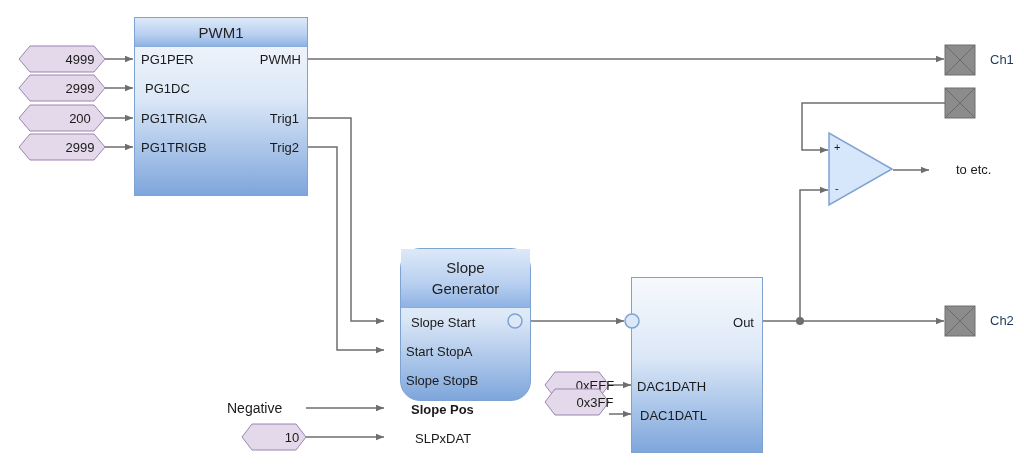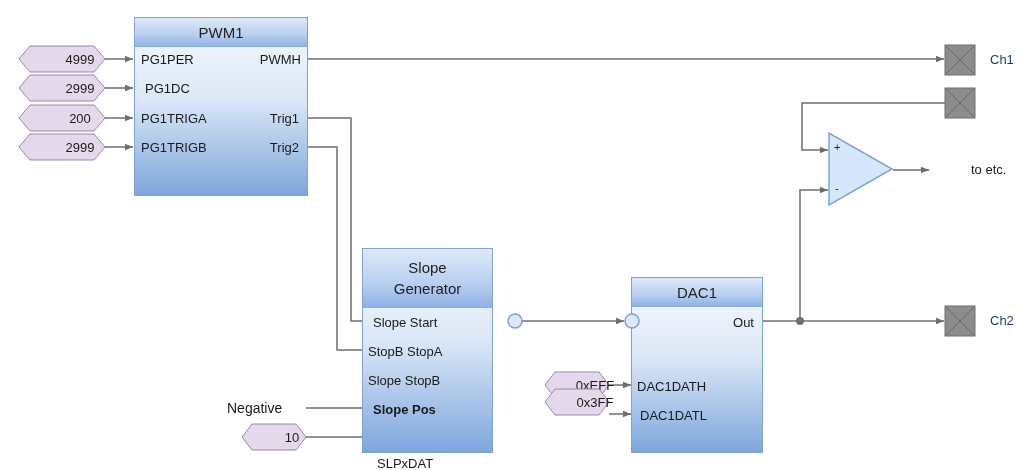--- a/index.html
+++ b/index.html
@@ -81,21 +81,21 @@
   </g>
   <g>
     <rect x="945" y="306" width="30" height="30" fill="#8c8c8c" stroke="#6f6f6f" stroke-width="1"></rect>
     <line x1="945" y1="306" x2="975" y2="336" stroke="#6a6a6a"></line>
     <line x1="975" y1="306" x2="945" y2="336" stroke="#6a6a6a"></line>
   </g>
 </svg>
 
 <div class="txt" style="left:834px;top:141px;font-size:11px;">+</div>
 <div class="txt" style="left:835px;top:182px;font-size:11px;">-</div>
-<div class="txt" style="left:956px;top:162px;margin-left:15px;">to etc.</div>
+<div class="txt" style="left:956px;top:162px;">to etc.</div>
 
 <div class="ch" style="left:990px;top:52px;">Ch1</div>
 <div class="ch" style="left:990px;top:313px;">Ch2</div>
 
 <div class="hex" style="left:18px;top:45px;width:88px;">
   <svg width="88" height="28">
       <polygon points="1,14 12,1 76,1 87,14 76,27 12,27" fill="#e4d9ea" stroke="#9b84b0"></polygon>
     </svg>
   <span>4999</span>
 </div>
@@ -122,45 +122,44 @@
   <div class="hdr" style="height:28px;">PWM1</div>
   <div class="lbl" style="left:6px;top:34px;">PG1PER</div>
   <div class="lbl" style="left:10px;top:63px;">PG1DC</div>
   <div class="lbl" style="left:6px;top:93px;">PG1TRIGA</div>
   <div class="lbl" style="left:6px;top:122px;">PG1TRIGB</div>
   <div class="lbl" style="right:6px;top:34px;">PWMH</div>
   <div class="lbl" style="right:8px;top:93px;">Trig1</div>
   <div class="lbl" style="right:8px;top:122px;">Trig2</div>
 </div>
 
-<div class="block" style="left:362px;top:248px;width:131px;height:205px;">
+<div class="block" style="left:400px;top:248px;width:131px;height:153px;border-radius:20px;">
   <div class="hdr" style="height:58px;flex-direction:column;">
     <div>Slope</div>
     <div>Generator</div>
   </div>
   <div class="lbl" style="left:10px;top:66px;">Slope Start</div>
-  <div class="lbl" style="left:5px;top:95px;">StopB StopA</div>
+  <div class="lbl" style="left:5px;top:95px;">Start StopA</div>
   <div class="lbl" style="left:5px;top:124px;">Slope StopB</div>
   <div class="lbl" style="left:10px;top:153px;font-weight:bold;">Slope Pos</div>
-  <div class="lbl" style="left:14px;top:182px;margin-top:25px;">SLPxDAT</div>
+  <div class="lbl" style="left:14px;top:182px;">SLPxDAT</div>
 </div>
 <svg style="position:absolute;left:505px;top:312px;" width="20" height="20">
   <circle cx="10" cy="9" r="7" fill="#dce8f7" stroke="#7fa3d1" stroke-width="1.5"></circle>
 </svg>
 
 <div class="txt" style="left:227px;top:400px;font-size:14px;">Negative</div>
 <div class="hex" style="left:241px;top:423px;width:66px;">
   <svg width="66" height="28">
       <polygon points="1,14 11,1 55,1 65,14 55,27 11,27" fill="#e4d9ea" stroke="#9b84b0"></polygon>
     </svg>
   <span>10</span>
 </div>
 
 <div class="block" style="left:631px;top:277px;width:132px;height:176px;">
-  <div class="hdr" style="height:28px;">DAC1</div>
   <div class="lbl" style="right:8px;top:37px;">Out</div>
   <div class="lbl" style="left:5px;top:101px;">DAC1DATH</div>
   <div class="lbl" style="left:8px;top:130px;">DAC1DATL</div>
 </div>
 <svg style="position:absolute;left:622px;top:312px;" width="20" height="20">
   <circle cx="10" cy="9" r="7" fill="#dce8f7" stroke="#7fa3d1" stroke-width="1.5"></circle>
 </svg>
 
 <div class="hex" style="left:544px;top:371px;width:66px;">
   <svg width="66" height="28">

